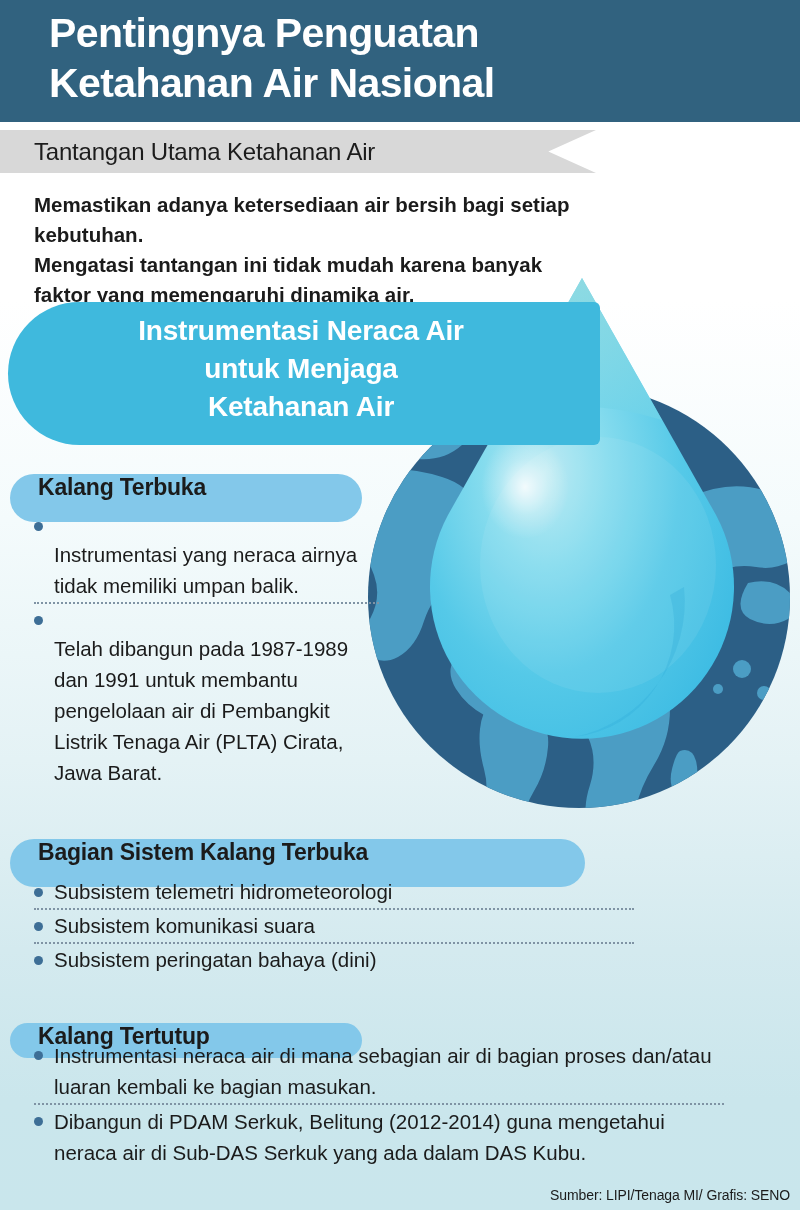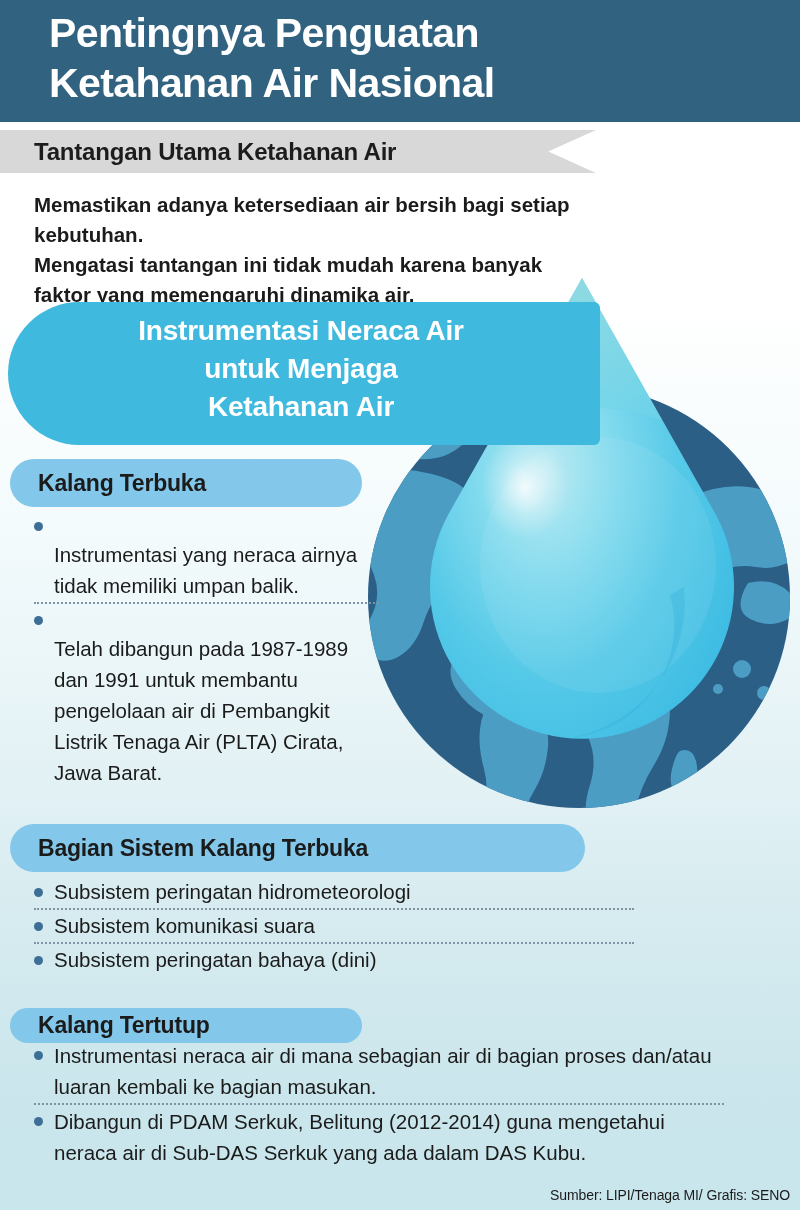--- a/index.html
+++ b/index.html
@@ -59,21 +59,21 @@
     height: 43px;
     background: #d8d8d8;
     -webkit-clip-path: polygon(0 0, 100% 0, 100% 0, 92% 50%, 100% 100%, 100% 100%, 0 100%);
     clip-path: polygon(0 0, 100% 0, 100% 0, 92% 50%, 100% 100%, 100% 100%, 0 100%);
   }
   .ribbon-label {
     position: absolute;
     left: 34px;
     top: 138px;
     font-size: 24px;
-    font-weight: bold;
+    font-weight: normal;
     color: #1c1c1c;
     letter-spacing: -0.2px;
   }
 
   
   .intro {
     position: absolute;
     left: 34px;
     top: 190px;
     width: 560px;
@@ -117,21 +117,22 @@
     text-align: center;
   }
   .banner-text .line { display: block; }
 
   
   .pill {
     position: absolute;
     background: #83c8ea;
     border-radius: 26px;
     display: flex;
-    align-items: center;
+    align-items: flex-start;
+    margin-top: 15px;
   }
   .pill span {
     padding-left: 28px;
     font-size: 23px;
     font-weight: bold;
     color: #1b1b1b;
     letter-spacing: -0.2px;
   }
   #pill-kalang-terbuka { left: 10px; top: 459px; width: 352px; height: 48px; }
   #pill-bagian-sistem  { left: 10px; top: 824px; width: 575px; height: 48px; }
@@ -299,21 +300,21 @@
       <span class="bullet-text">Telah dibangun pada 1987-1989 dan 1991 untuk membantu pengelolaan air di Pembangkit Listrik Tenaga Air (PLTA) Cirata, Jawa Barat.</span>
     </div>
   </div>
 
   <div class="pill" id="pill-bagian-sistem">
     <span>Bagian Sistem Kalang Terbuka</span>
   </div>
   <div class="bullets" id="bullets-subsistem">
     <div class="bullet-item">
       <span class="bullet-dot"></span>
-      <span class="bullet-text">Subsistem peringatan hidrometeorologi</span>
+      <span class="bullet-text">Subsistem telemetri hidrometeorologi</span>
     </div>
     <div class="sep"></div>
     <div class="bullet-item">
       <span class="bullet-dot"></span>
       <span class="bullet-text">Subsistem komunikasi suara</span>
     </div>
     <div class="sep"></div>
     <div class="bullet-item">
       <span class="bullet-dot"></span>
       <span class="bullet-text">Subsistem peringatan bahaya (dini)</span>

